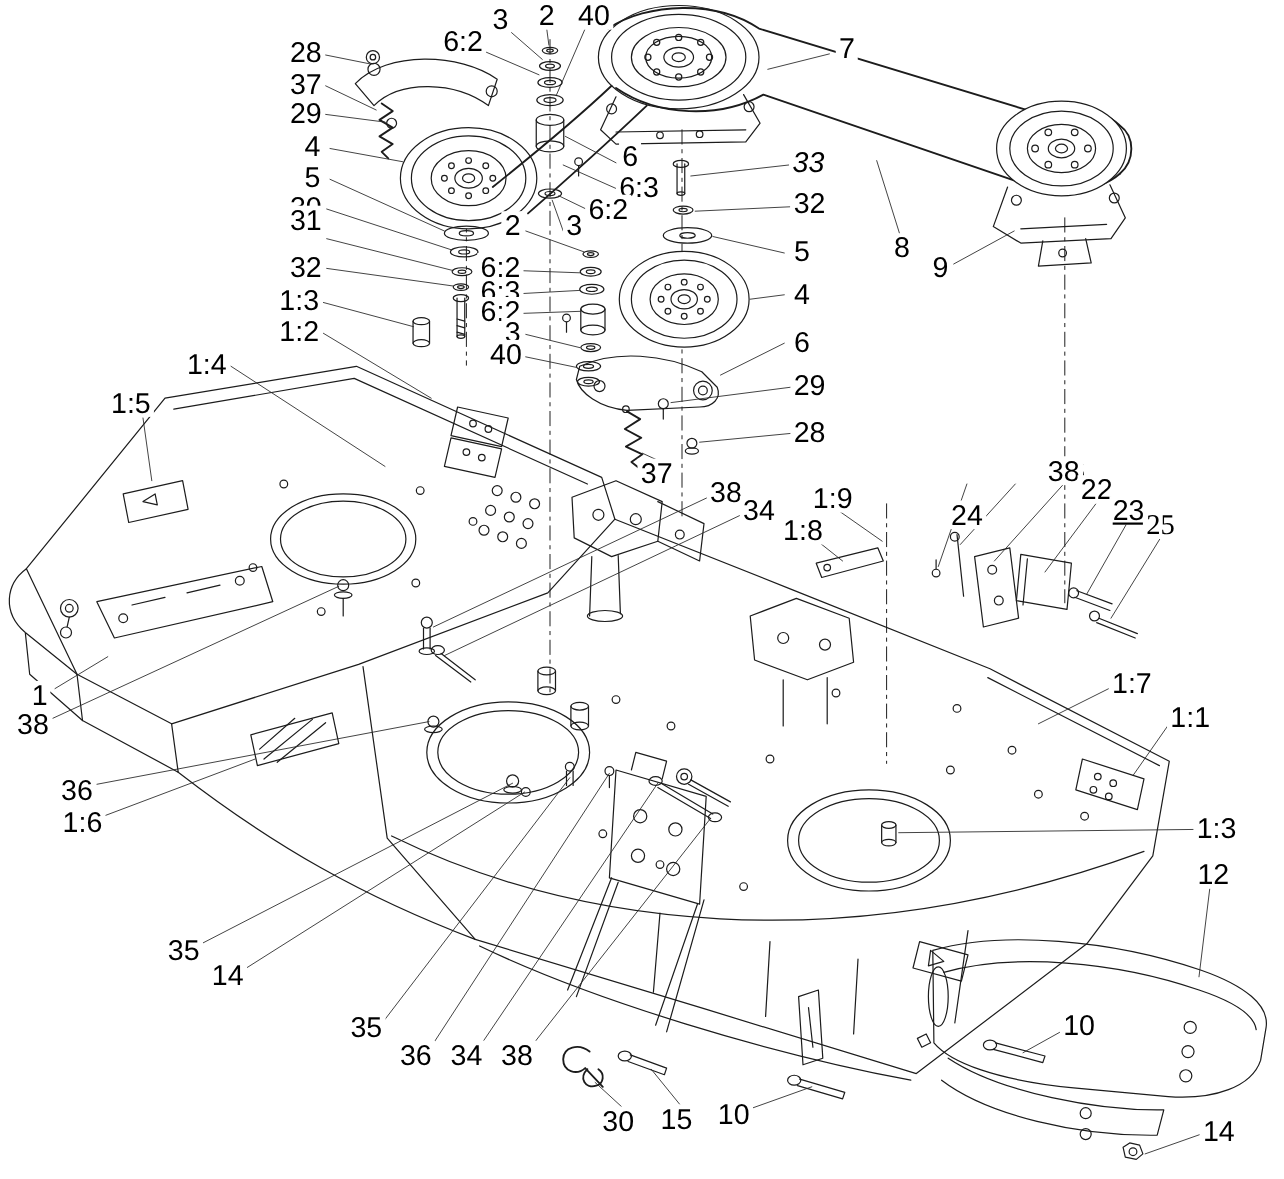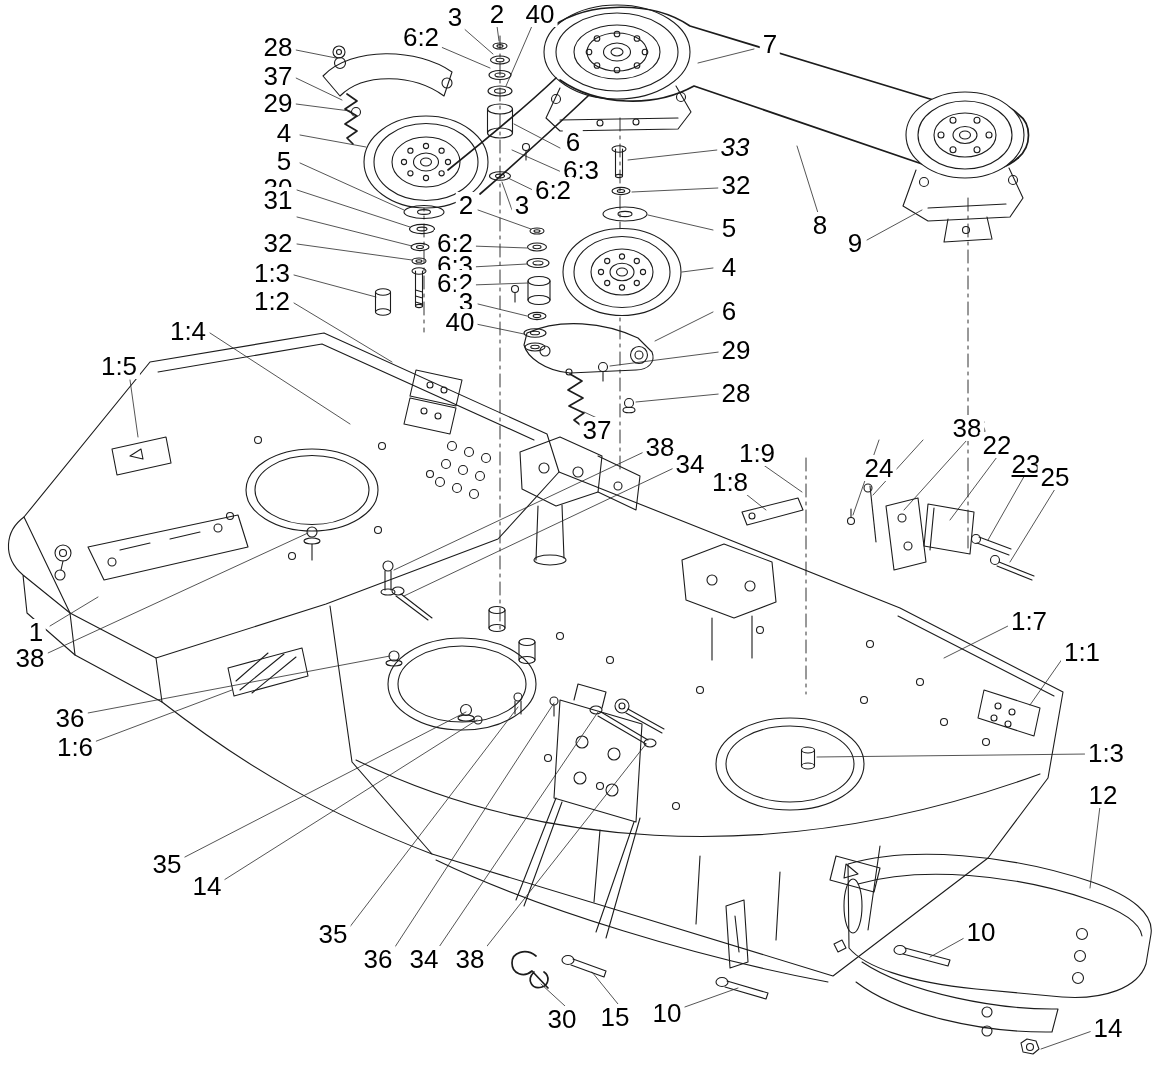--- a/index.html
+++ b/index.html
@@ -480,21 +480,21 @@
       <span class="callout" style="left: 597px; top: 430px;">37</span>
       <span class="callout" style="left: 660px; top: 447px;">38</span>
       <span class="callout" style="left: 690px; top: 464px;">34</span>
       <span class="callout" style="left: 757px; top: 453px;">1:9</span>
       <span class="callout" style="left: 730px; top: 482px;">1:8</span>
       <span class="callout" style="left: 879px; top: 428px; margin-top: 40px;">24</span>
       <span class="callout" style="left: 972px; top: 428px; text-align: right;">26</span>
       <span class="callout" style="left: 967px; top: 428px;">38</span>
       <span class="callout" style="left: 997px; top: 445px;">22</span>
       <span class="callout" style="left: 1026px; top: 464px; text-decoration: underline;">23</span>
-      <span class="callout" style="left: 1055px; top: 477px;">25</span>
+      <span class="callout" style="left: 1055px; top: 477px; font-family: Liberation Serif, serif;">25</span>
       <span class="callout" style="left: 36px; top: 632px;">1</span>
       <span class="callout" style="left: 30px; top: 658px;">38</span>
       <span class="callout" style="left: 70px; top: 718px;">36</span>
       <span class="callout" style="left: 75px; top: 747px;">1:6</span>
       <span class="callout" style="left: 1029px; top: 621px;">1:7</span>
       <span class="callout" style="left: 1082px; top: 652px;">1:1</span>
       <span class="callout" style="left: 1106px; top: 753px;">1:3</span>
       <span class="callout" style="left: 1103px; top: 795px;">12</span>
       <span class="callout" style="left: 167px; top: 864px;">35</span>
       <span class="callout" style="left: 207px; top: 886px;">14</span>

